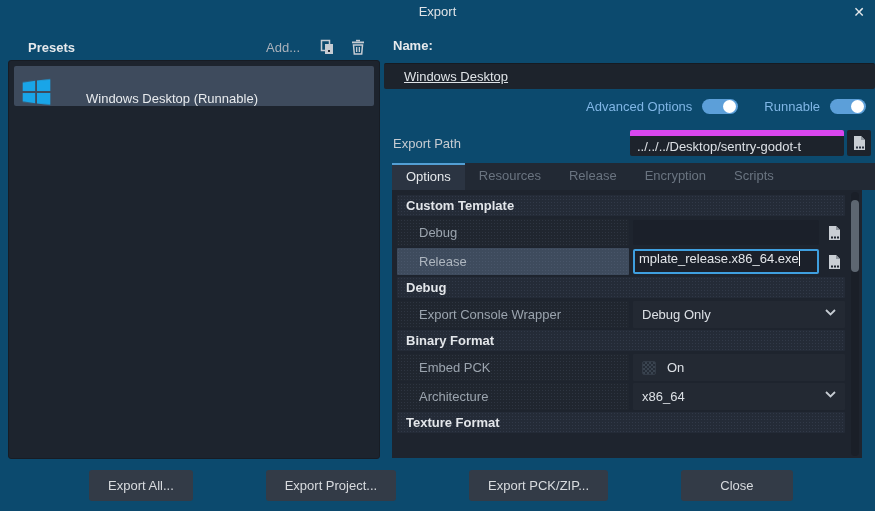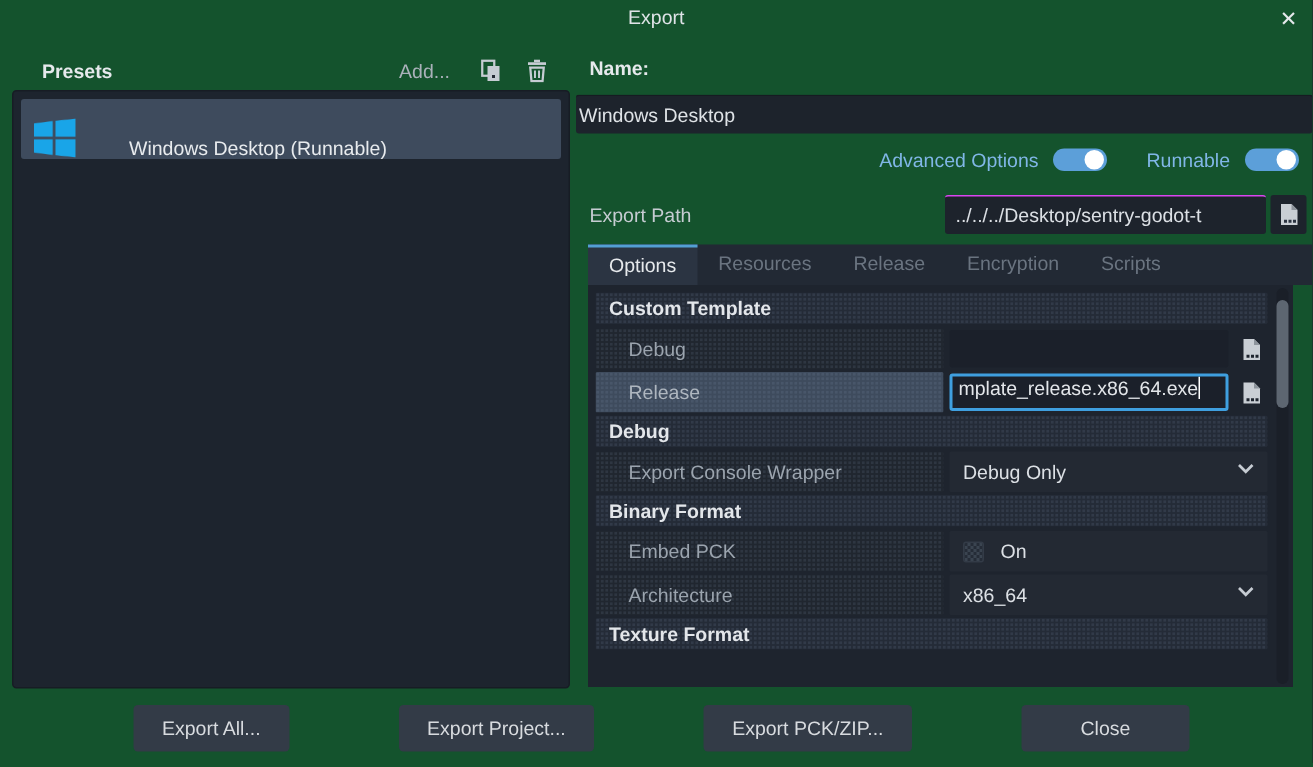--- a/index.html
+++ b/index.html
@@ -1,20 +1,20 @@
 <!DOCTYPE html>
 <html><head>
 <meta charset="utf-8">
 <style>
   * { box-sizing: border-box; margin: 0; padding: 0; }
   html,body { background:#21262f; }
   body { font-family: "Liberation Sans", "DejaVu Sans", sans-serif; }
   .dialog {
     position: relative; width: 875px; height: 511px;
-    background: #14532d; color: #dfe3e7; font-size: 13px; overflow: hidden;
+    background: #0c4a6e; color: #dfe3e7; font-size: 13px; overflow: hidden;
   }
 
   
   .title { position:absolute; top:4px; left:0; width:100%; text-align:center; color:#dfe3e7; font-size:13px; }
   .close-btn { position:absolute; top:3px; right:7px; width:18px; height:18px; color:#e6e9ec;
     font-size:14px; line-height:18px; text-align:center; cursor:pointer; }
 
   
   .presets-header { position:absolute; top:36px; left:8px; width:372px; height:22px;
     display:flex; align-items:center; }
@@ -29,33 +29,33 @@
   .preset-item { margin:5px; height:40px; background:#3e4b5d; border-radius:2px;
     display:flex; align-items:flex-end; cursor:pointer;gap:21px; }
   .win-logo { width:30px; height:28px; margin:0 13px 0 8px; display:block;
     transform: perspective(70px) rotateY(10deg); }
   .preset-label { color:#e8ebee; }
 
   
   .name-label { position:absolute; top:38px; left:393px; font-weight:bold; color:#e6e9ec; }
   .name-input { position:absolute; top:63px; left:384px; width:491px; height:26px;
     background:#1d232c; border:none; border-top:1px solid #161b22; border-radius:2px;
-    color:#dfe3e7; font-size:13px; font-family:inherit; padding:0 2px; outline:none; }
+    color:#dfe3e7; font-size:13px; font-family:inherit; padding:0 20px; outline:none;text-decoration:underline; }
 
   .toggles-row { position:absolute; top:99px; left:384px; width:482px; height:20px;
     display:flex; align-items:flex-start; justify-content:flex-end; }
   .toggle-label { color:#80b6e6; margin-right:10px; }
   .toggle { width:36px; height:15px; border-radius:8px; background:#5c9fd9; position:relative; cursor:pointer; }
   .toggle::after { content:""; position:absolute; top:1px; right:2px; width:13px; height:13px;
     border-radius:50%; background:#ffffff; }
   .toggle-gap { width:26px; }
 
   .path-label { position:absolute; top:136px; left:393px; color:#c6ccd2; }
   .path-input { position:absolute; top:130px; left:630px; width:214px; height:26px;
-    background:#1d232c; border:none; border-top:1px solid #d946ef; border-radius:2px;
+    background:#1d232c; border:none; border-top:6px solid #d946ef; border-radius:2px;
     color:#dce0e5; font-size:13px; font-family:inherit; padding:0 7px; outline:none; }
   .path-browse { position:absolute; top:130px; left:847px; width:24px; height:26px;
     background:#1d232c; border-radius:2px; display:flex; align-items:center; justify-content:center; cursor:pointer; }
 
   
   .tabbar { position:absolute; top:163px; left:392px; width:483px; height:27px;
     background:#222934; display:flex; }
   .tab { padding:0 14px; line-height:25px; color:#6a7480; cursor:pointer; }
   .tab.active { background:#2b3442; border-top:2px solid #539fd4; color:#e6e9ec; line-height:23px; }
 

